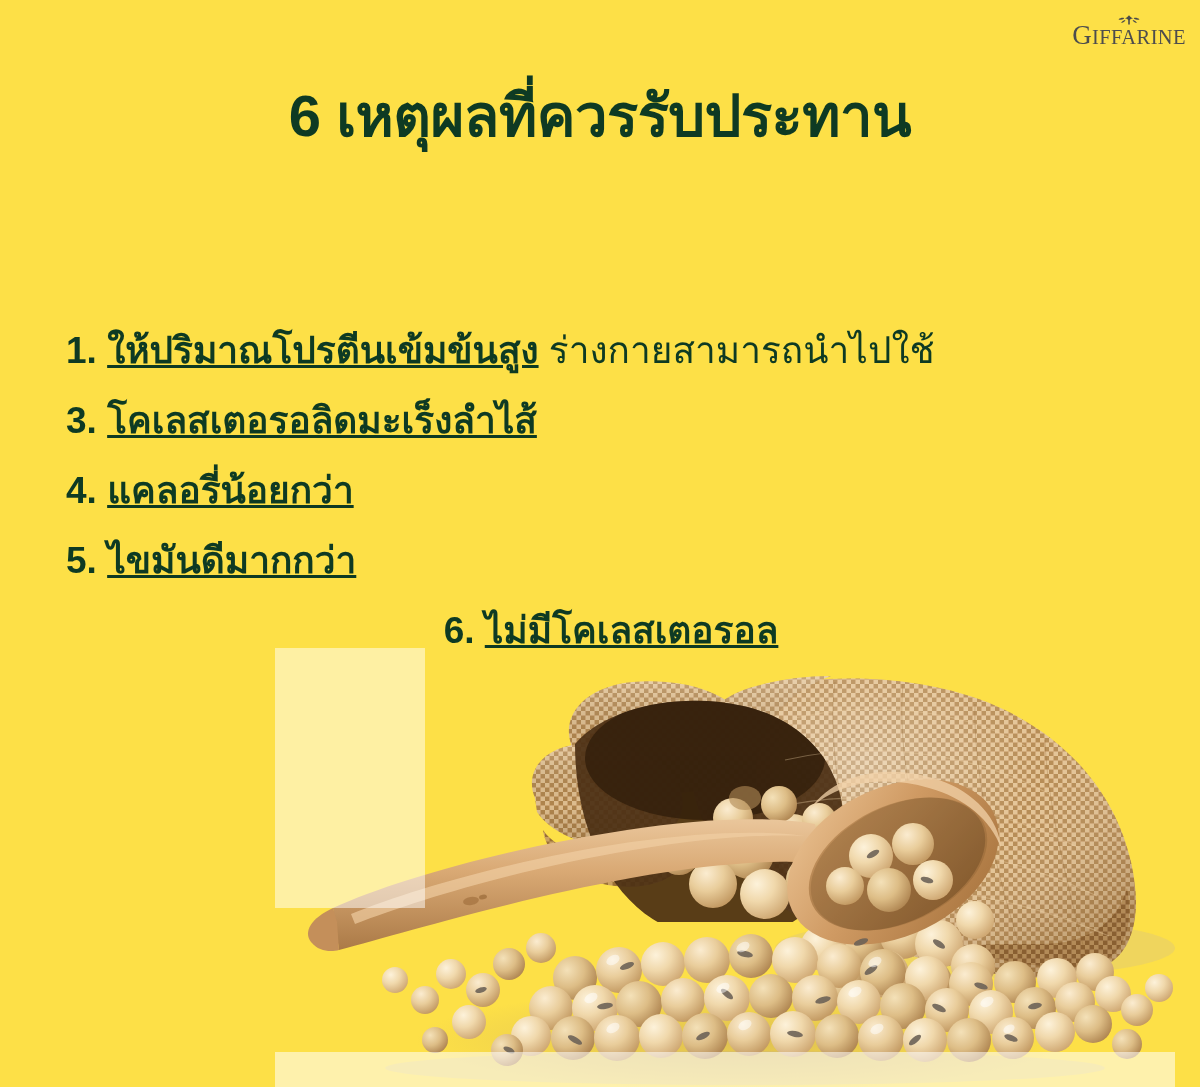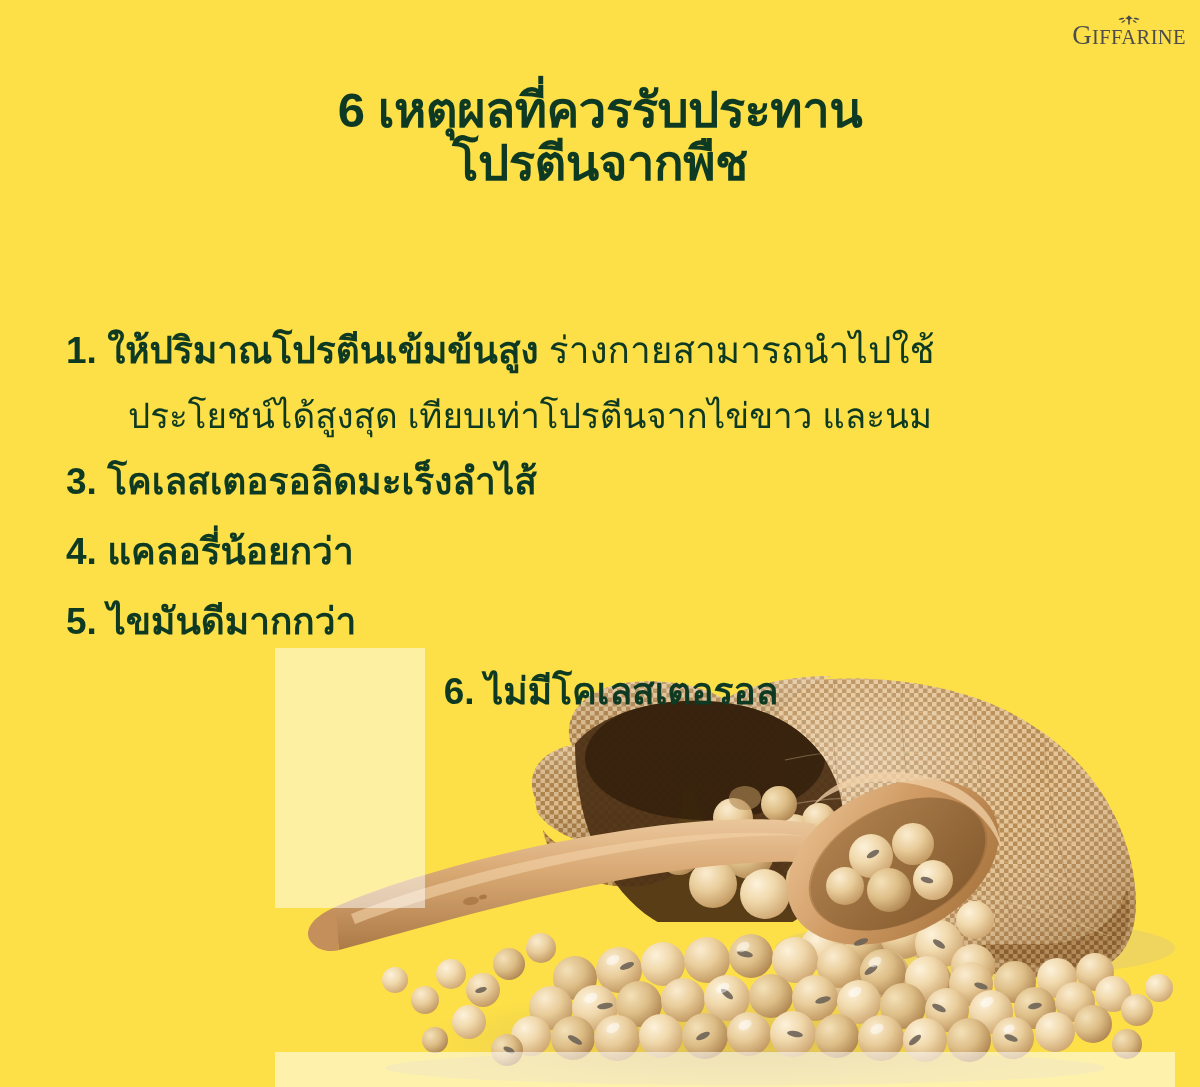--- a/index.html
+++ b/index.html
@@ -50,21 +50,21 @@
 
   
   .headline {
     position: absolute;
     top: 84px;
     left: 0;
     width: 1200px;
     text-align: center;
     color: #0e3a23;
     font-weight: 700;
-    font-size: 49px;
+    font-size: 58px;
     line-height: 1.09;
     letter-spacing: -0.5px;
     z-index: 30;
   }
   .headline .hl-line { display: block; white-space: nowrap; }
 
   
   .reasons {
     position: absolute;
     top: 332px;
@@ -75,21 +75,21 @@
   }
   .reason {
     display: block;
     font-size: 37px;
     line-height: 1.0;
     margin-bottom: 33px;
     white-space: nowrap;
   }
   .reason:last-child { margin-bottom: 0; text-align: center; }
   .r-num   { font-weight: 700; }
-  .r-bold  { font-weight: 700; }
+  .r-bold  { font-weight: 700; text-decoration: underline; }
   .r-plain { font-weight: 400; }
   .reason-cont {
     display: block;
     font-size: 35px;
     font-weight: 400;
     line-height: 1.0;
     margin: -4px 0 30px 62px;
     white-space: nowrap;
   }
 
@@ -120,31 +120,29 @@
           <path d="M13.0 6.1 c-1.7 .5 -3.0 1.5 -4.0 2.9 1.8 -.2 3.2 -1.0 4.3 -2.2z"></path>
           <path d="M21.0 6.1 c1.7 .5 3.0 1.5 4.0 2.9 -1.8 -.2 -3.2 -1.0 -4.3 -2.2z"></path>
         </g>
       </svg>
     </span>
     <span class="brand-name"><span class="cap">G</span><span class="sc">IFFARINE</span></span>
   </div>
 
   <h1 class="headline">
     <span class="hl-line">6 เหตุผลที่ควรรับประทาน</span>
-    <span class="hl-line">โปรตีนจากพืช</span>
   </h1>
 
   <div class="reasons">
 
     <div class="reason">
       <span class="r-num">1.</span>
       <span class="r-bold">ให้ปริมาณโปรตีนเข้มข้นสูง</span>
       <span class="r-plain">ร่างกายสามารถนำไปใช้</span>
     </div>
-    <div class="reason-cont">ประโยชน์ได้สูงสุด เทียบเท่าโปรตีนจากไข่ขาว และนม</div>
 
 
     <div class="reason">
       <span class="r-num">3.</span>
       <span class="r-bold">โคเลสเตอรอลิดมะเร็งลำไส้</span>
     </div>
 
     <div class="reason">
       <span class="r-num">4.</span>
       <span class="r-bold">แคลอรี่น้อยกว่า</span>

